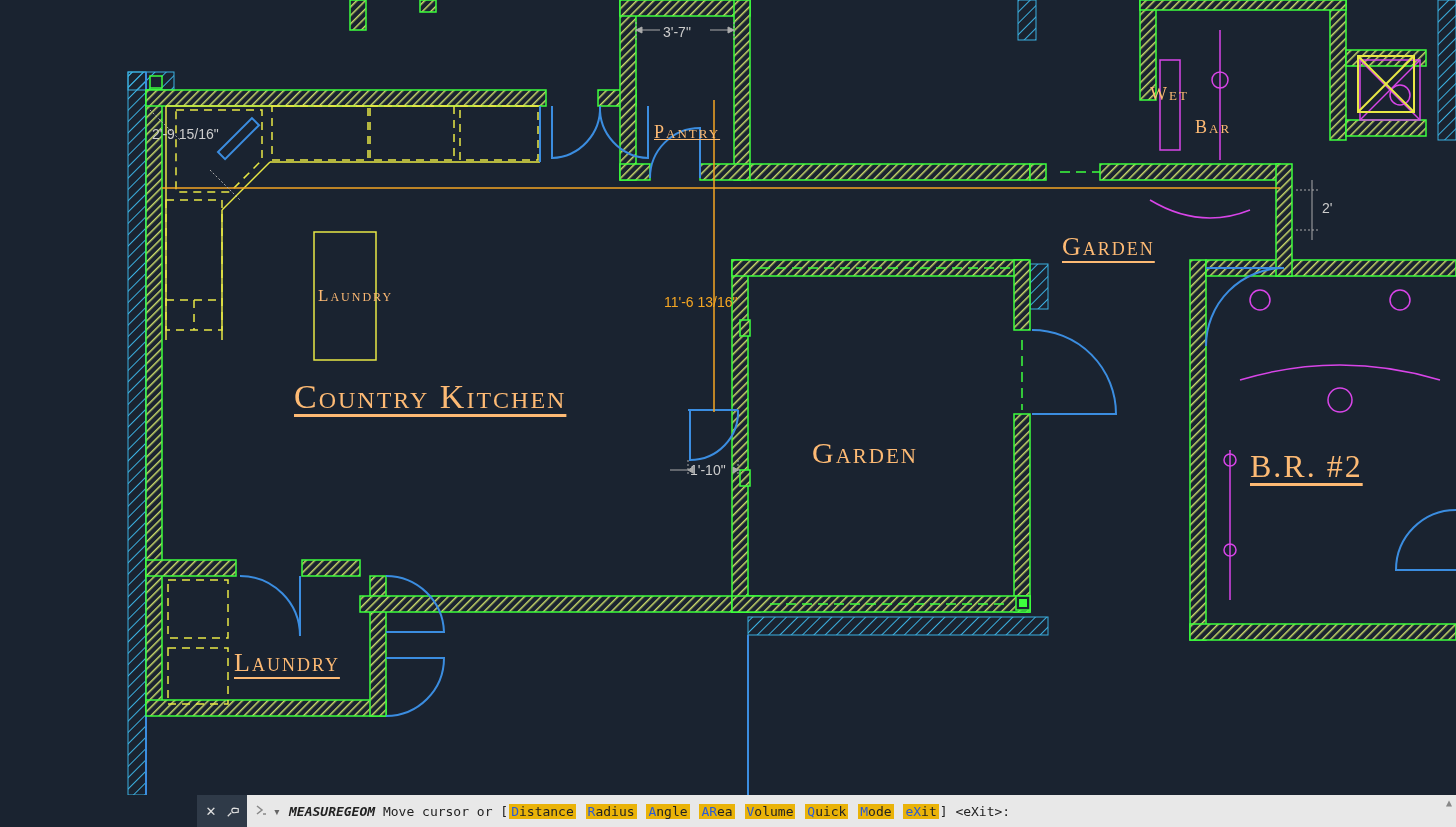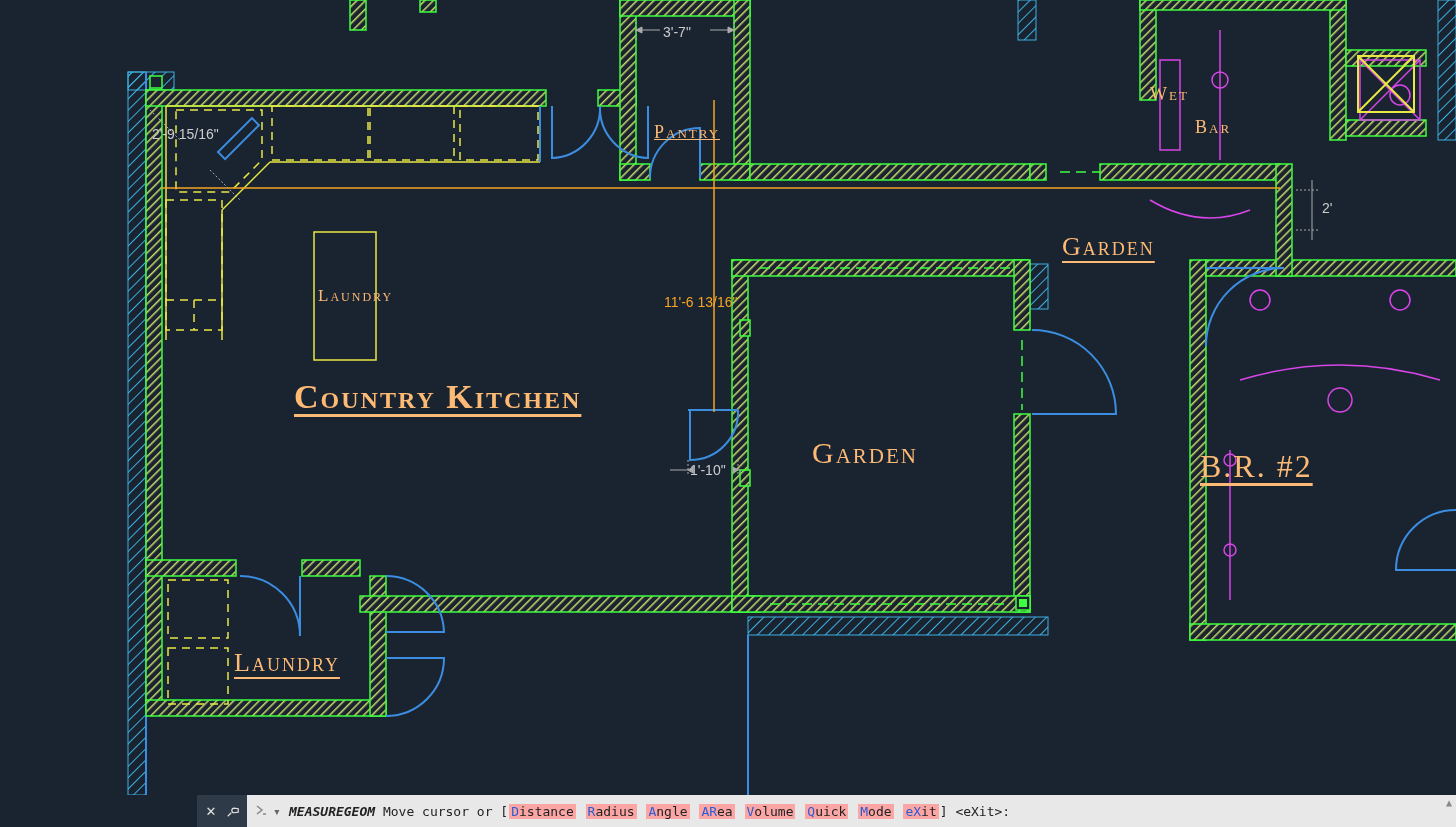--- a/index.html
+++ b/index.html
@@ -82,21 +82,21 @@
     margin-right: 4px;
     color: #666;
   }
   .cmdbar-main .dropdown {
     width: 10px;
     color: #666;
     margin-right: 6px;
   }
   .cmdbar-main .cmd-text b { font-weight: bold; font-style: italic; }
   .cmdbar-main .opt {
-    background: #fca5a5;
+    background: #eab308;
     padding: 0 2px;
     margin: 0 1px;
     cursor: pointer;
   }
   .cmdbar-main .opt .hot { color: #2a5bd7; }
   .cmdbar-main .scroll-up {
     position: absolute;
     right: 4px;
     top: 2px;
     font-size: 10px;
@@ -311,26 +311,26 @@
 
 <g stroke="#e8e845" stroke-width="2" fill="none">
   <rect x="1358" y="56" width="56" height="56"></rect>
   <line x1="1358" y1="56" x2="1414" y2="112"></line>
   <line x1="1414" y1="56" x2="1358" y2="112"></line>
 </g>
 
 </svg>
 </div>
 
-<div class="room-label underline" style="left:294px; top:378px; font-size:34px;font-weight:bold;">Country Kitchen</div>
+<div class="room-label underline" style="left:294px; top:378px; font-size:34px;">Country Kitchen</div>
 <div class="room-label" style="left:318px; top:286px; font-size:17px;">Laundry</div>
 <div class="room-label" style="left:654px; top:122px; font-size:18px;text-decoration:underline;">Pantry</div>
 <div class="room-label underline" style="left:1062px; top:232px; font-size:26px;">Garden</div>
 <div class="room-label" style="left:812px; top:436px; font-size:30px;text-align:right;">Garden</div>
-<div class="room-label underline" style="left:1200px; top:448px; font-size:32px;">B.R. #2</div>
+<div class="room-label underline" style="left:1250px; top:448px; font-size:32px;">B.R. #2</div>
 <div class="room-label underline" style="left:234px; top:648px; font-size:26px;text-align:right;">Laundry</div>
 <div class="room-label" style="left:1150px; top:84px; font-size:18px;">Wet</div>
 <div class="room-label" style="left:1150px; top:117px; font-size:18px;margin-left:45px;">Bar</div>
 
 <div class="dim-label" style="left:663px; top:24px;">3'-7"</div>
 <div class="dim-label" style="left:152px; top:126px;">2'-9 15/16"</div>
 <div class="dim-label orange" style="left:664px; top:294px;">11'-6 13/16"</div>
 <div class="dim-label" style="left:690px; top:462px;">1'-10"</div>
 <div class="dim-label" style="left:1322px; top:200px;">2'</div>
 

